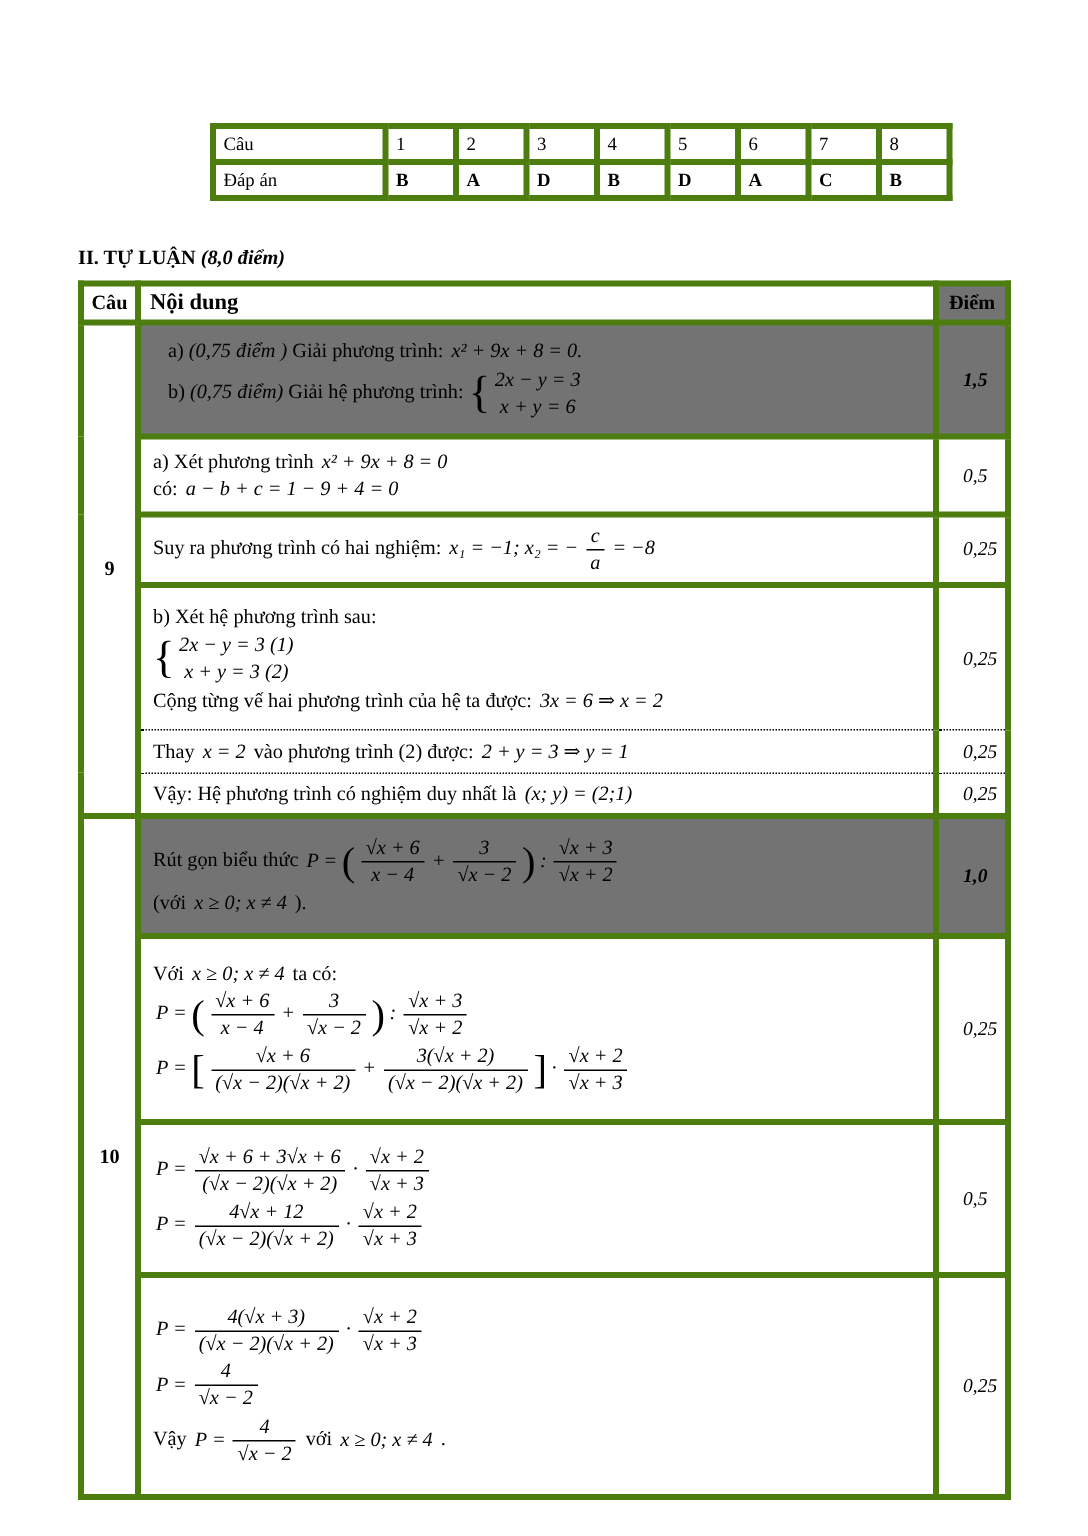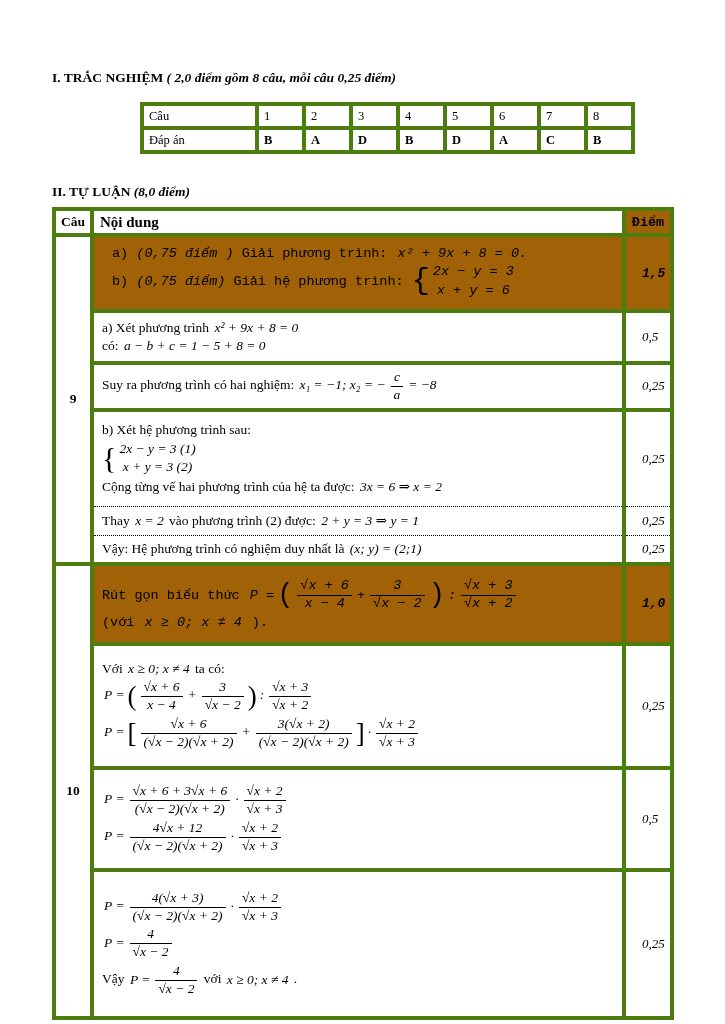--- a/index.html
+++ b/index.html
@@ -24,21 +24,21 @@
   .mc-ans  { font-weight:bold; }
 
   .main-table { width:620px; margin-top:4px; table-layout:fixed; }
   .col-cau { width:38px; }
   .col-nd  { width:532px; }
   .col-diem{ width:48px; }
   .head td { height:20px; vertical-align:middle; }
   .head .h-cau { text-align:center; font-weight:bold; }
   .head .h-nd  { font-weight:bold; font-size:15px; padding-left:6px; }
   .head .h-diem{ text-align:center; font-weight:bold; }
-  .green { background:#a16207;font-family:Liberation Mono, monospace; }
+  .green { background:#737373; }
 
   .qnum { text-align:center; vertical-align:middle; font-weight:bold; }
   .nd { padding:2px 8px 2px 8px; vertical-align:middle;margin-top:36px; }
   .score { font-style:italic; vertical-align:middle; padding-left:16px; font-size:13px; }
   .score.bold { font-weight:bold; }
 
   .bb-dot { border-bottom:1px dotted #000; }
   .bt-dot { border-top:1px dotted #000; }
 
   .h1{height:68px}.h2{height:44px}.h3{height:36px}.h4{height:90px}.h5{height:24px}.h6{height:22px}
@@ -60,21 +60,20 @@
   .cases .brace { font-size:30px; line-height:0.95; margin-right:3px; font-style:normal; }
   .cases .clines { display:inline-flex; flex-direction:column; text-align:center; }
   .cases .cl { line-height:1.35; }
 </style>
 </head>
 <body>
 
 <div class="page">
 
 
-  <div class="sec-heading"><span>I. TRẮC NGHIỆM</span><span class="note"> ( 2,0 điểm gồm 8 câu, mỗi câu 0,25 điểm)</span></div>
 
   <table class="mc-table">
     <tbody>
       <tr>
         <td class="mc-label">Câu</td>
         <td class="mc-num">1</td>
         <td class="mc-num">2</td>
         <td class="mc-num">3</td>
         <td class="mc-num">4</td>
         <td class="mc-num">5</td>
@@ -121,21 +120,21 @@
                   <span class="cl">2x − y = 3</span>
                   <span class="cl">x + y = 6</span>
                 </span>
               </span></div>
         </td>
         <td class="score bold green">1,5</td>
       </tr>
       <tr>
         <td class="nd h2">
           <div class="ln"><span class="mt">a)  Xét phương trình  </span><span class="mm">x² + 9x + 8 = 0</span></div>
-          <div class="ln"><span class="mt">có:  </span><span class="mm">a − b + c = 1 − 5 + 8 = 0</span></div>
+          <div class="ln"><span class="mt">có:  </span><span class="mm">a − b + c = 1 − 9 + 4 = 0</span></div>
         </td>
         <td class="score">0,5</td>
       </tr>
       <tr>
         <td class="nd h3">
           <div class="ln"><span class="mt">Suy ra phương trình có hai nghiệm:  </span><span class="mm">x₁ = −1; x₂ = −</span><span class="frac">
                 <span class="num">c</span>
                 <span class="den">a</span>
               </span><span class="mm">= −8</span></div>
         </td>

